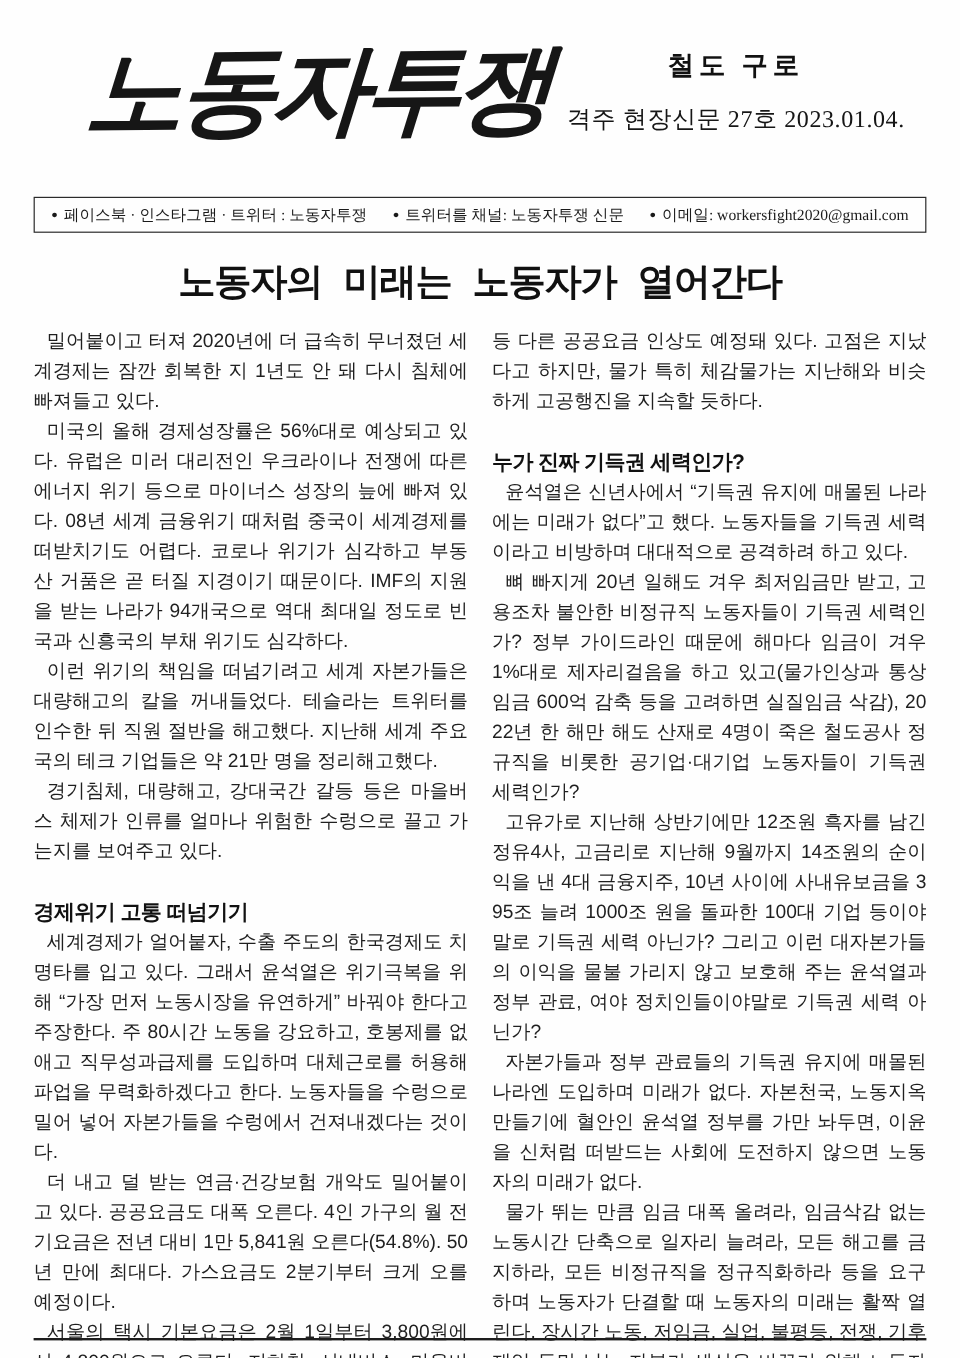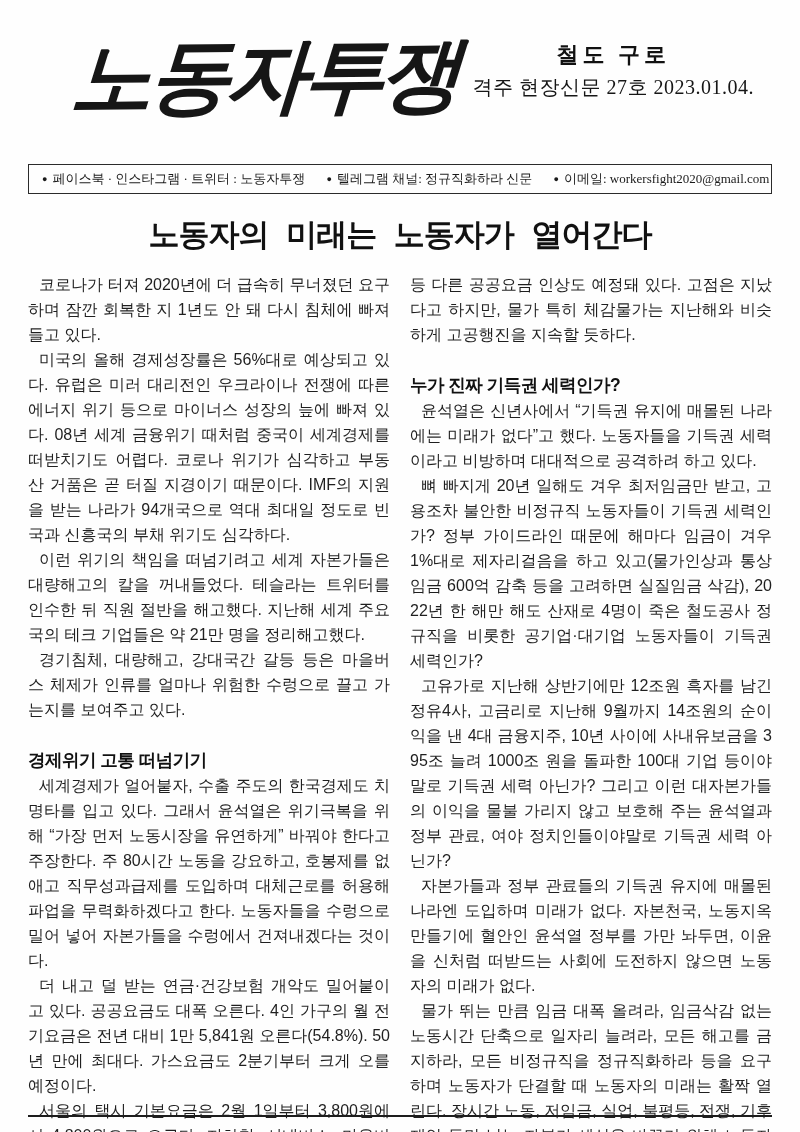--- a/index.html
+++ b/index.html
@@ -43,21 +43,21 @@
     padding-top: 10px;
     font-family: "Liberation Serif", serif;
   }
   .edition {
     font-size: 22px;
     font-weight: 600;
     letter-spacing: 4px;
     color: #111;
   }
   .issue-line {
-    margin-top: 4px;
+    margin-top: 16px;
     font-size: 20px;
     letter-spacing: 0.5px;
     color: #161616;
     white-space: nowrap;
   }
   
   .info-bar {
     border: 1.5px solid #2b2b2b;
     margin-top: 6px;
     padding: 5px 4px;
@@ -124,29 +124,29 @@
   <header class="masthead">
     <h1 class="logo">노동자투쟁</h1>
     <div class="masthead-right">
       <div class="edition">철도 구로</div>
       <div class="issue-line">격주 현장신문 27호 2023.01.04.</div>
     </div>
   </header>
 
   <div class="info-bar">
     <span class="info-item"><span class="bullet">●</span><span>페이스북 · 인스타그램 · 트위터 : 노동자투쟁</span></span>
-    <span class="info-item"><span class="bullet">●</span><span>텔레그램 채널: 정규직화하라 신문</span></span>
+    <span class="info-item"><span class="bullet">●</span><span>트위터를 채널: 노동자투쟁 신문</span></span>
     <span class="info-item"><span class="bullet">●</span><span>이메일: workersfight2020@gmail.com</span></span>
   </div>
 
   <h2 class="headline">노동자의 미래는 노동자가 열어간다</h2>
 
   <div class="article">
     <div class="column">
-        <p>코로나가 터져 2020년에 더 급속히 무너졌던 요구하며 잠깐 회복한 지 1년도 안 돼 다시 침체에 빠져들고 있다.</p>
+        <p>밀어붙이고 터져 2020년에 더 급속히 무너졌던 세계경제는 잠깐 회복한 지 1년도 안 돼 다시 침체에 빠져들고 있다.</p>
         <p>미국의 올해 경제성장률은 56%대로 예상되고 있다. 유럽은 미러 대리전인 우크라이나 전쟁에 따른 에너지 위기 등으로 마이너스 성장의 늪에 빠져 있다. 08년 세계 금융위기 때처럼 중국이 세계경제를 떠받치기도 어렵다. 코로나 위기가 심각하고 부동산 거품은 곧 터질 지경이기 때문이다. IMF의 지원을 받는 나라가 94개국으로 역대 최대일 정도로 빈국과 신흥국의 부채 위기도 심각하다.</p>
         <p>이런 위기의 책임을 떠넘기려고 세계 자본가들은 대량해고의 칼을 꺼내들었다. 테슬라는 트위터를 인수한 뒤 직원 절반을 해고했다. 지난해 세계 주요국의 테크 기업들은 약 21만 명을 정리해고했다.</p>
         <p>경기침체, 대량해고, 강대국간 갈등 등은 마을버스 체제가 인류를 얼마나 위험한 수렁으로 끌고 가는지를 보여주고 있다.</p>
         <h3>경제위기 고통 떠넘기기</h3>
         <p>세계경제가 얼어붙자, 수출 주도의 한국경제도 치명타를 입고 있다. 그래서 윤석열은 위기극복을 위해 “가장 먼저 노동시장을 유연하게” 바꿔야 한다고 주장한다. 주 80시간 노동을 강요하고, 호봉제를 없애고 직무성과급제를 도입하며 대체근로를 허용해 파업을 무력화하겠다고 한다. 노동자들을 수렁으로 밀어 넣어 자본가들을 수렁에서 건져내겠다는 것이다.</p>
         <p>더 내고 덜 받는 연금·건강보험 개악도 밀어붙이고 있다. 공공요금도 대폭 오른다. 4인 가구의 월 전기요금은 전년 대비 1만 5,841원 오른다(54.8%). 50년 만에 최대다. 가스요금도 2분기부터 크게 오를 예정이다.</p>
         <p>서울의 택시 기본요금은 2월 1일부터 3,800원에서 4,800원으로 오른다. 지하철, 시내버스, 마을버스 요금도 이르면 4월부터 300원씩 오를 것이다. 상하수도 요금</p>
       </div>
     <div class="column">
         <p class="no-indent">등 다른 공공요금 인상도 예정돼 있다. 고점은 지났다고 하지만, 물가 특히 체감물가는 지난해와 비슷하게 고공행진을 지속할 듯하다.</p>

